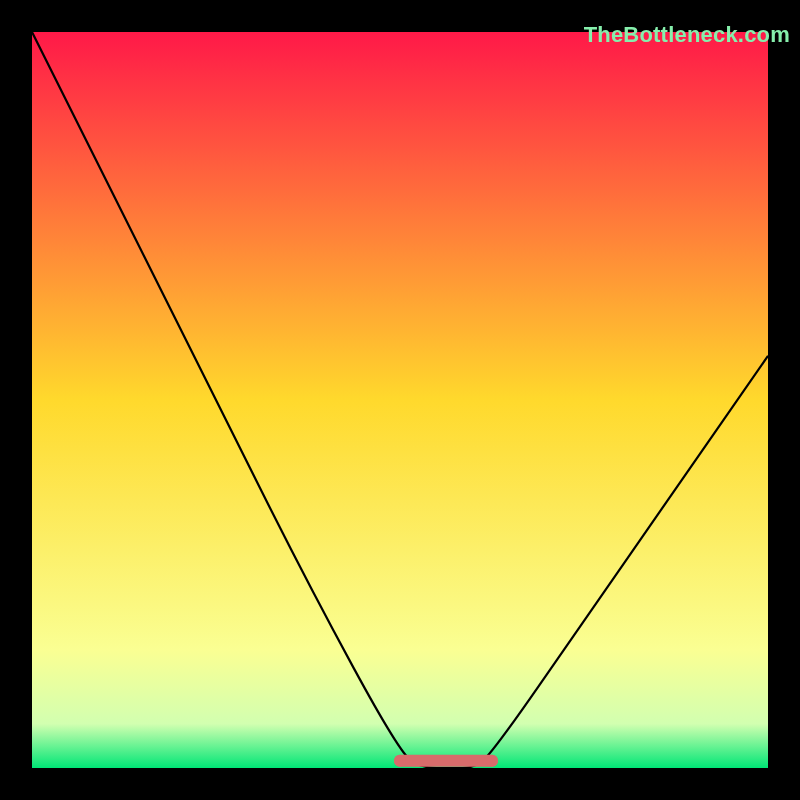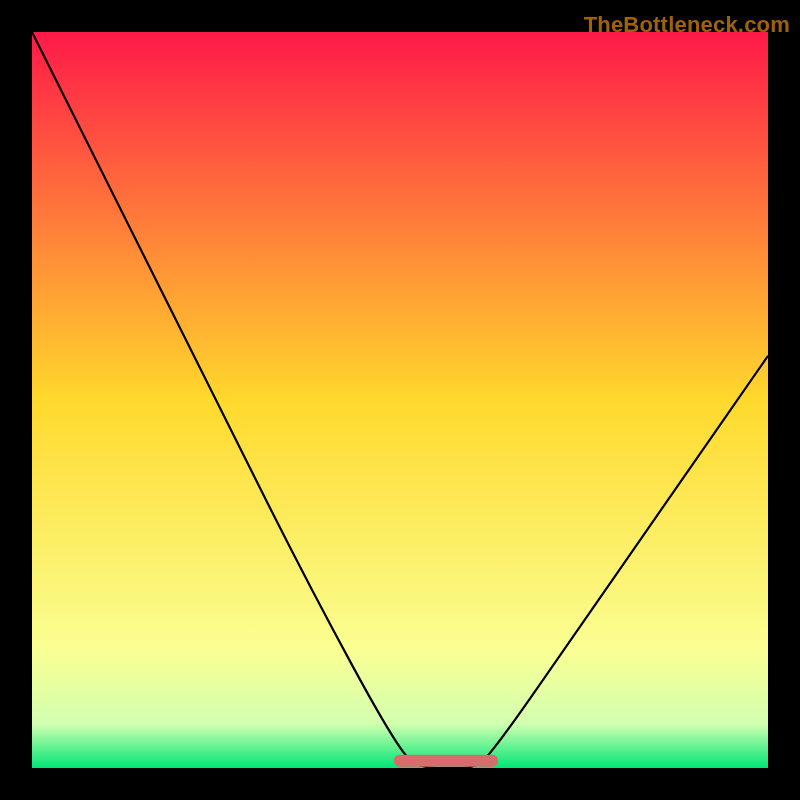--- a/index.html
+++ b/index.html
@@ -12,23 +12,23 @@
     font-family: Arial, Helvetica, sans-serif;
   }
   .frame {
     position: relative;
     width: 800px;
     height: 800px;
     background: #000;
   }
   .watermark {
     position: absolute;
-    top: 12px;
+    top: 22px;
     right: 10px;
-    color: #a16207;
+    color: #86efac;
     font-size: 22px;
     font-weight: 600;
     letter-spacing: 0.2px;
     z-index: 5;
     margin-left: 26px;
   }
   .plot {
     position: absolute;
     left: 32px;
     top: 32px;

